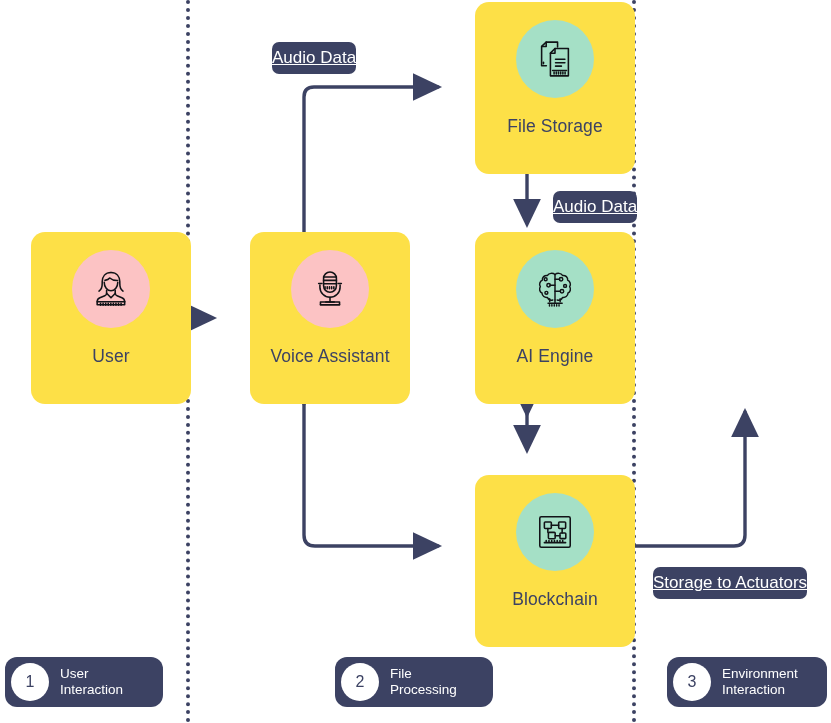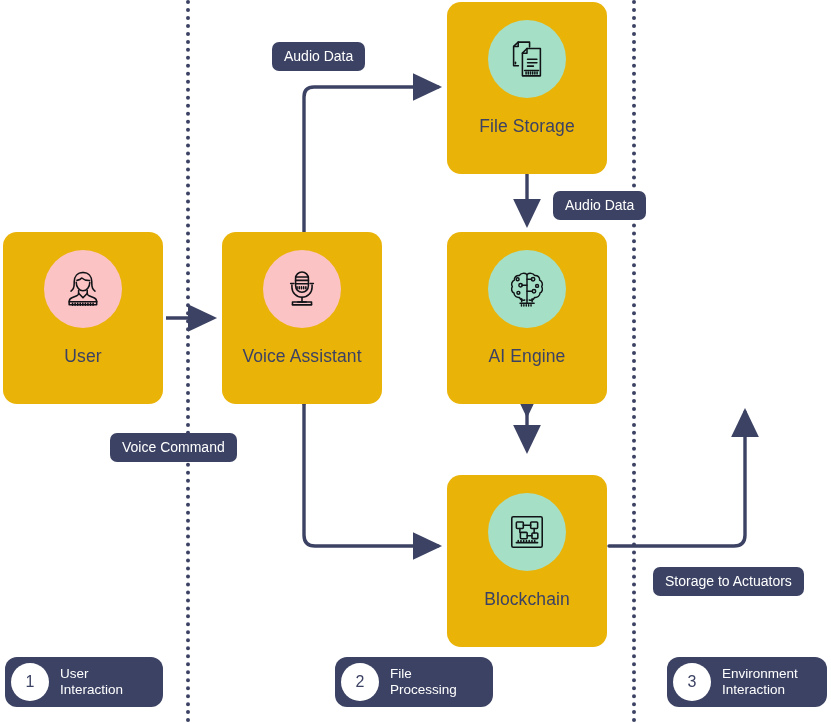--- a/index.html
+++ b/index.html
@@ -20,28 +20,29 @@
     top:0;
     width:0;
     height:723px;
     border-left:4px dotted #3c4263;
   }
   
   .node{
     position:absolute;
     width:160px;
     height:172px;
-    background:#eab308;
+    background:#fde047;
     border-radius:14px;
     box-sizing:border-box;
     display:flex;
     flex-direction:column;
     align-items:center;
     justify-content:flex-start;
     padding-top:18px;
+    margin-left:28px;
   }
   .node .disc{
     width:78px;
     height:78px;
     border-radius:50%;
     display:flex;
     align-items:center;
     justify-content:center;
     flex:0 0 auto;
   }
@@ -52,26 +53,27 @@
     color:#3c4263;
     letter-spacing:.1px;
     text-align:center;
     line-height:1.15;
   }
   
   .chip{
     position:absolute;
     background:#3c4263;
     color:#ffffff;
-    font-size:14px;
+    font-size:17px;
     border-radius:7px;
-    padding:7px 12px 8px;
+    padding:7px 0 8px;
     white-space:nowrap;
     line-height:1;
     box-sizing:border-box;
+    text-decoration:underline;
   }
   
   .legend{
     position:absolute;
     height:50px;
     background:#3c4263;
     border-radius:12px;
     display:flex;
     align-items:center;
     padding:0 14px 0 6px;
@@ -232,21 +234,20 @@
         <path d="M12.4 35.6h23.2"></path>
         <path d="M14.4 33.2v1.2M17.4 33.2v1.2M20.4 33.2v1.2M23.4 33.2v1.2M26.4 33.2v1.2M29.4 33.2v1.2M32.4 33.2v1.2"></path>
       </svg>
     </div>
     <div class="caption">Blockchain</div>
   </div>
 
 
   <div class="chip" style="left:272px;top:42px">Audio Data</div>
   <div class="chip" style="left:553px;top:191px">Audio Data</div>
-  <div class="chip" style="left:110px;top:433px">Voice Command</div>
   <div class="chip" style="left:653px;top:567px">Storage to Actuators</div>
 
   <div class="legend" style="left:5px;top:657px;width:158px">
     <div class="num">1</div>
     <div class="ltext">User
 Interaction</div>
   </div>
   <div class="legend" style="left:335px;top:657px;width:158px">
     <div class="num">2</div>
     <div class="ltext">File

